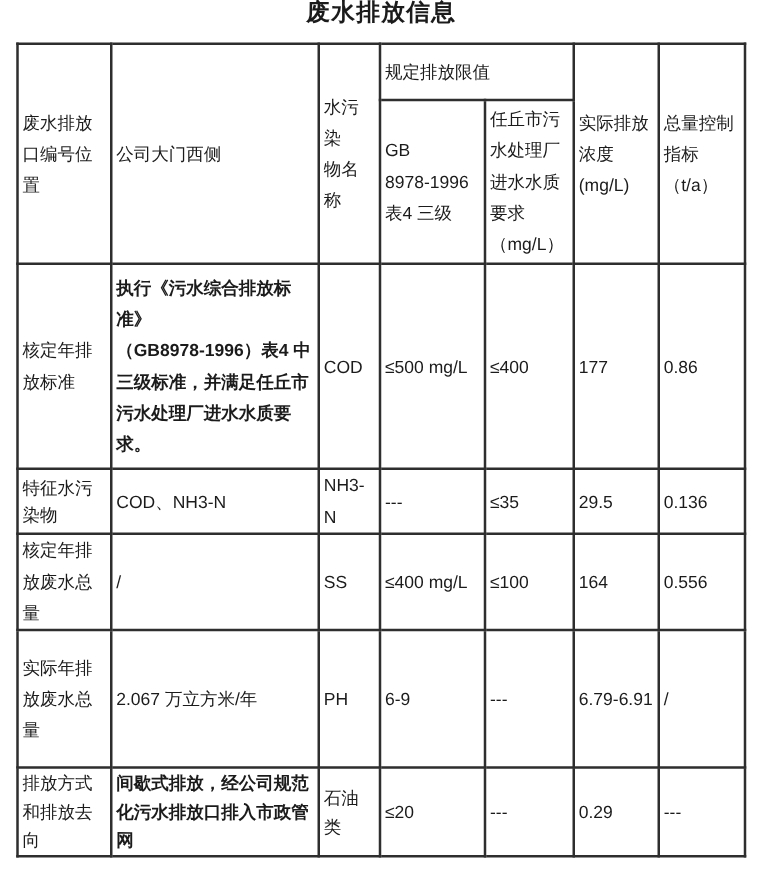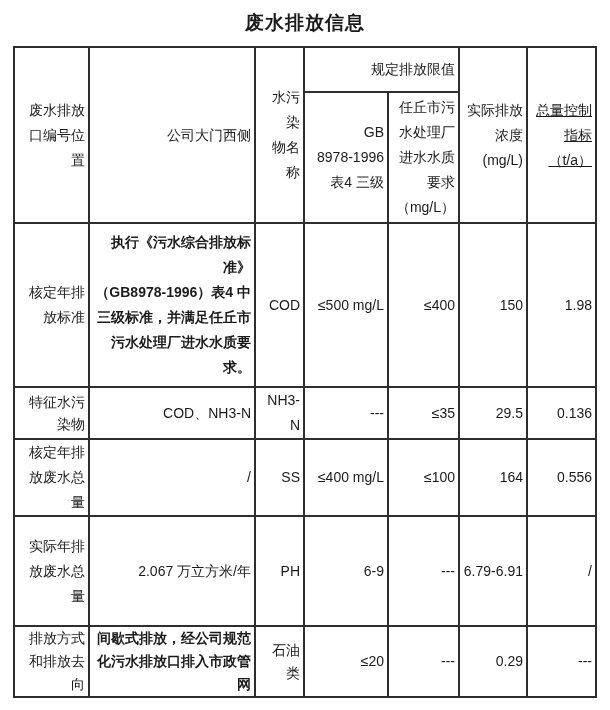--- a/index.html
+++ b/index.html
@@ -12,33 +12,32 @@
     height: 710px;
     overflow: hidden;
     font-family: "Liberation Sans", sans-serif;
     color: #1b1b1b;
   }
   .page-title {
     text-align: center;
     font-weight: bold;
     font-size: 19px;
     line-height: 22px;
-    padding-top: 12px;
     margin-bottom: 12px;
     letter-spacing: 1px;
   }
   table.ww {
     border-collapse: collapse;
     table-layout: fixed;
     margin-left: 13px;
     width: 582px;
   }
   table.ww td {
     border: 2px solid #2e2e2e;
-    text-align: right;
+    text-align: left;
     vertical-align: middle;
     font-size: 14px;
     line-height: 25px;
     white-space: pre-line;
     padding: 0 3px;
     overflow: hidden;
   }
   
   tr.hrow-a  { height: 45px; }
   tr.hrow-b  { height: 131px; }
@@ -46,21 +45,21 @@
   tr.r-char  { height: 51px; }
   tr.r-appr  { height: 77px; }
   tr.r-act   { height: 110px; }
   tr.r-mode  { height: 58px; }
 
   td.left   { text-align: left; padding-left: 6px; padding-right: 4px; font-weight: bold; }
   td.b      { font-weight: normal; }
   td.info-exec { line-height: 32px; font-size: 13.5px; }
   tr.r-char td.label { line-height: 22px; }
   tr.r-mode td       { line-height: 23px; }
-  td.total-h { padding: 0 1px; font-size: 13.5px; text-decoration: underline; }
+  td.total-h { padding: 0 1px; font-size: 13.5px; }
   td.group-h { line-height: 20px; }
 </style>
 </head>
 <body>
 
 <div class="page-title">废水排放信息</div>
 
 <table class="ww">
   <colgroup>
     <col style="width:75px">
@@ -102,22 +101,22 @@
     <td class="label">核定年排
 放标准</td>
     <td class="left info-exec">执行《污水综合排放标准》
 （GB8978-1996）表4 中
 三级标准，并满足任丘市
 污水处理厂进水水质要
 求。</td>
     <td class="b">COD</td>
     <td>≤500 mg/L</td>
     <td>≤400</td>
-    <td>150</td>
-    <td>1.98</td>
+    <td>177</td>
+    <td>0.86</td>
   </tr>
 
   <tr class="r-char">
     <td class="label">特征水污
 染物</td>
     <td class="b">COD、NH3-N</td>
     <td class="b">NH3-N</td>
     <td>---</td>
     <td>≤35</td>
     <td>29.5</td>

